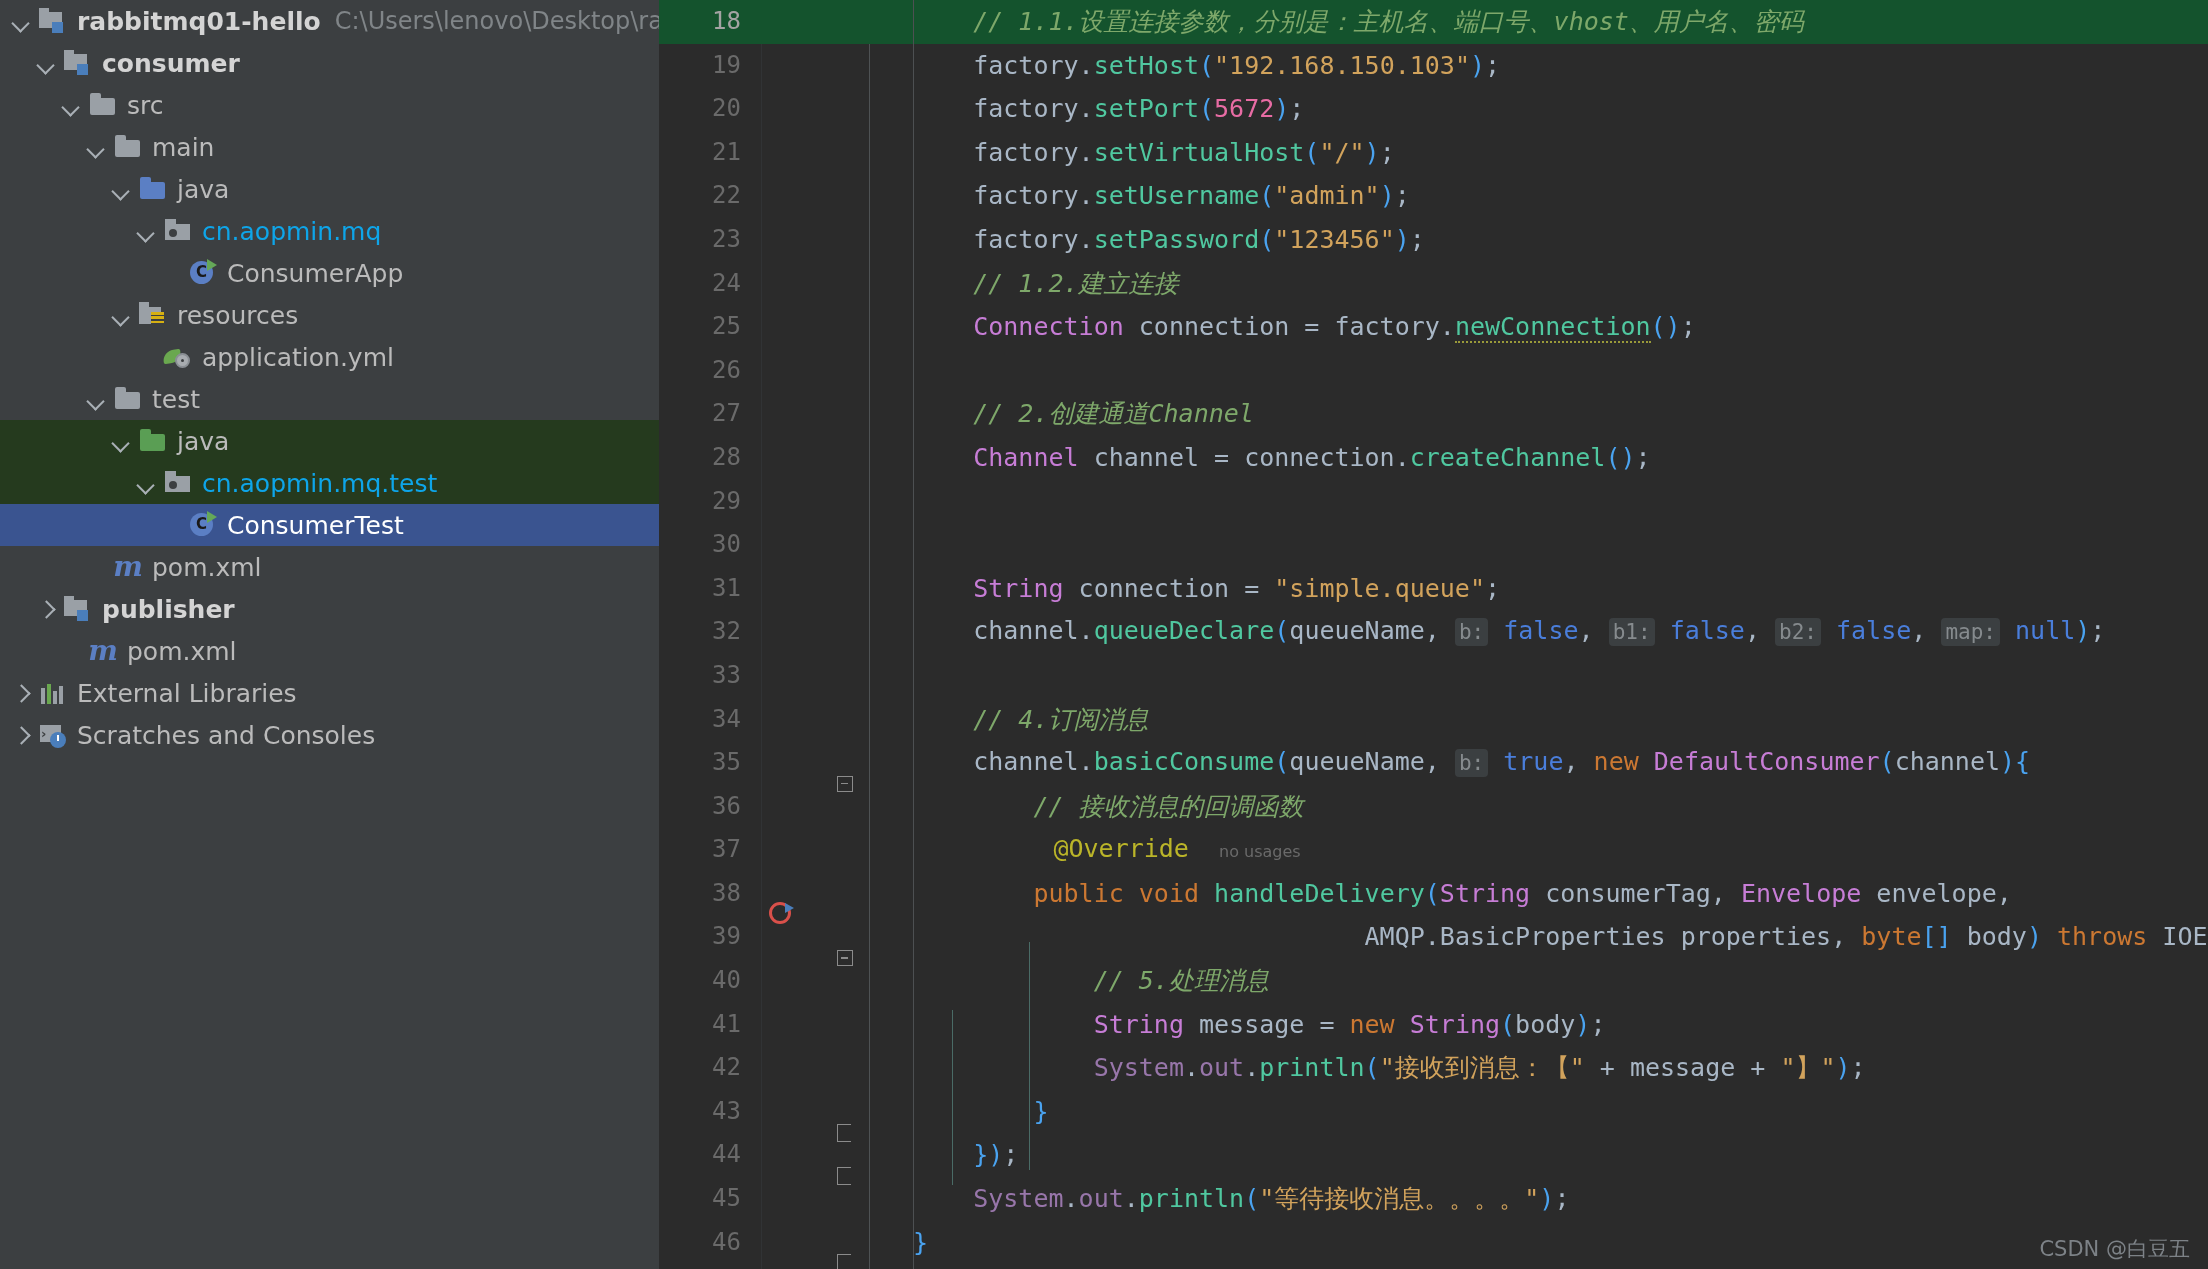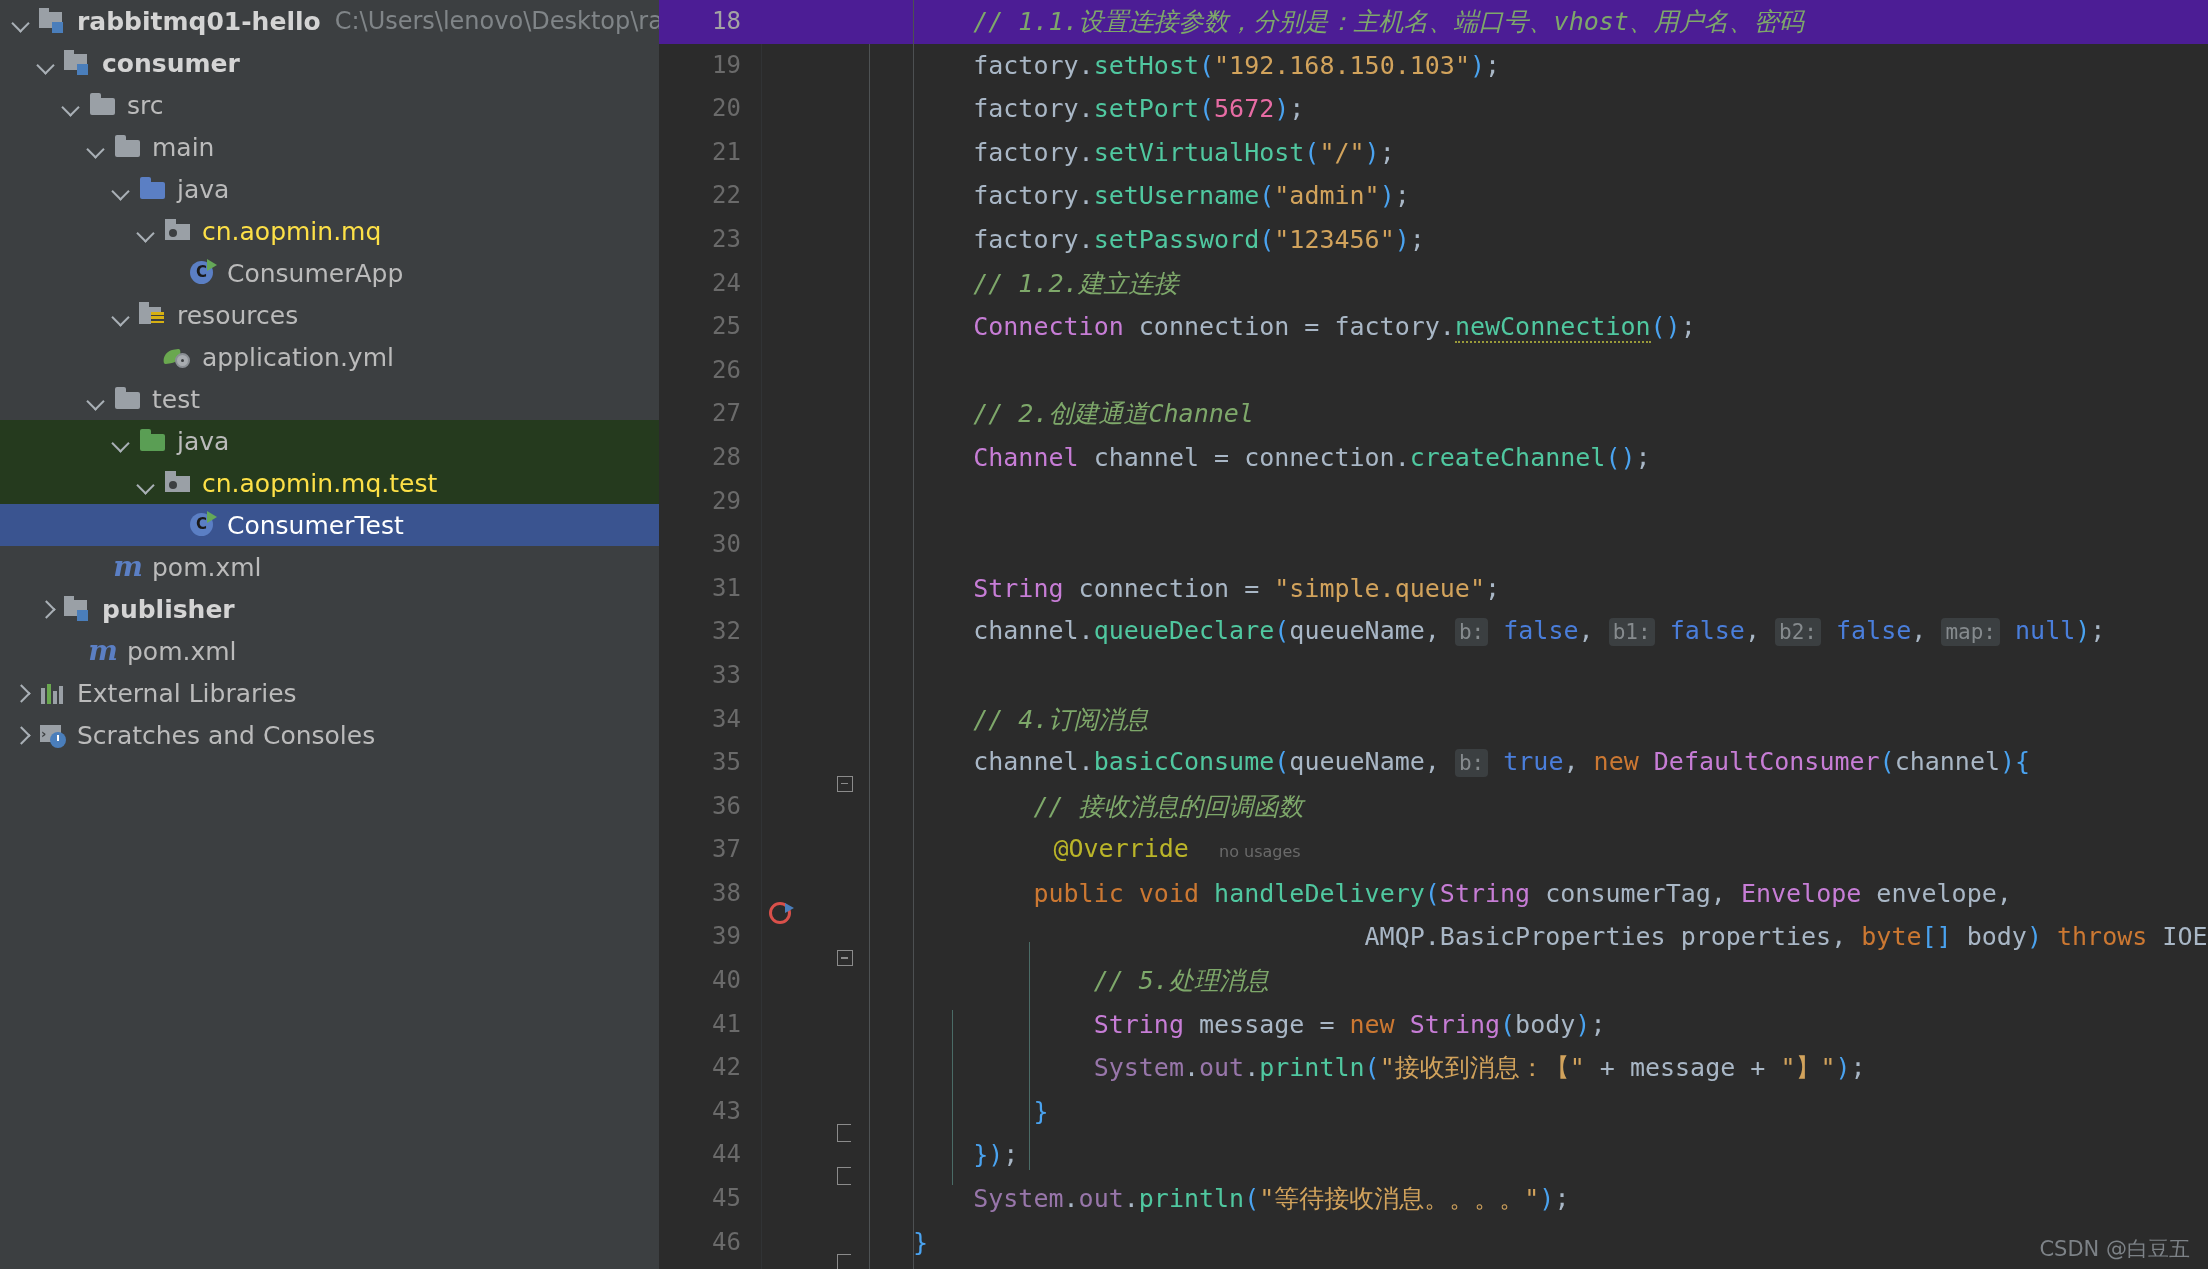--- a/index.html
+++ b/index.html
@@ -217,21 +217,21 @@
     width:2px;height:6px;background:#fff;
   }
   .ico.scratch .arrow2 {
     position:absolute; left:3px; top:6px;
     color:#3c3f41; font:bold 13px "DejaVu Sans",sans-serif;
     z-index:2;
   }
 
   .tree-label { color:#bbbbbb; }
   .tree-label.bold { font-weight:700; color:#d4d4d4; }
-  .tree-label.tan { color:#fde047; }
+  .tree-label.tan { color:#0ea5e9; }
   .tree-path {
     color:#808588;
     font-size: 24px;
     margin-left: 14px;
   }
 
   
   #editor {
     flex: 1 1 auto;
     position: relative;
@@ -241,21 +241,21 @@
   }
   .ed-row {
     position: relative;
     height: 43.6px;
     display: flex;
     align-items: center;
     white-space: pre;
     font-size: 25px;
     line-height: 43.6px;
   }
-  .ed-row.cur { background: #4c1d95; }
+  .ed-row.cur { background: #14532d; }
   .gutter-num {
     width: 100px;
     flex: 0 0 100px;
     text-align: right;
     padding-right: 18px;
     box-sizing: border-box;
     color: #6a6a6a;
     font-size: 24px;
     font-family: "DejaVu Sans Mono", monospace;
   }

